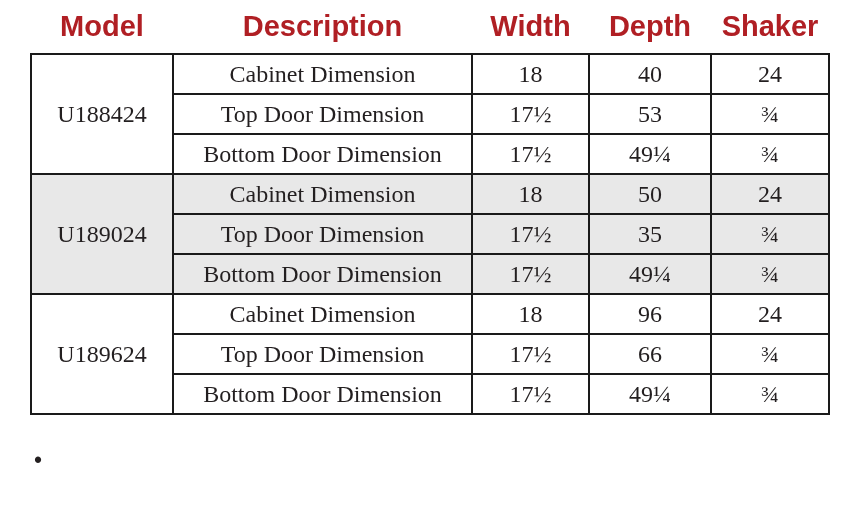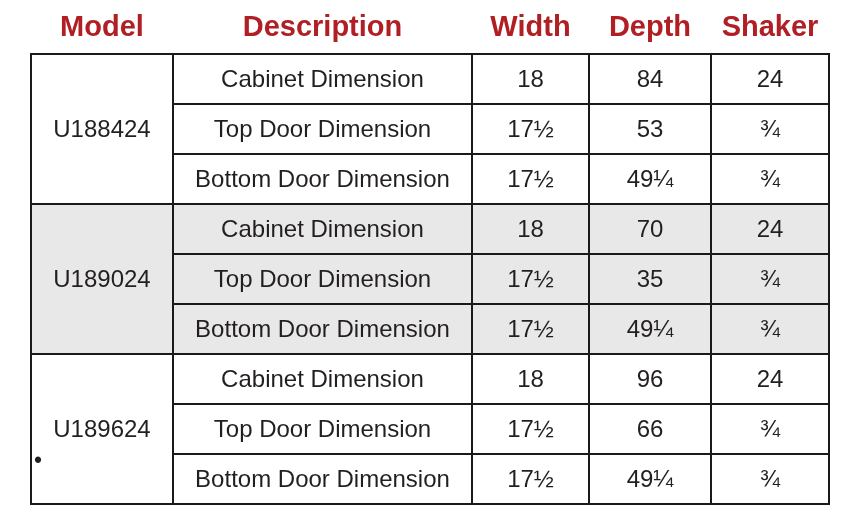--- a/index.html
+++ b/index.html
@@ -40,23 +40,24 @@
     padding: 0 0 12px 0;
     line-height: 1;
     background: var(--bg);
   }
   td {
     border: 2px solid var(--border);
     color: var(--text);
     font-size: 24px;
     text-align: center;
     vertical-align: middle;
-    height: 50px;
+    height: 40px;
     padding: 0 4px;
     background: var(--bg);
+    font-family: Liberation Serif, serif;
   }
   tr.shaded td { background: var(--shade); }
 
   .footnote {
     position: absolute;
     left: 34px; top: 446px;
     width: 790px;
     display: flex;
     gap: 14px;
     color: var(--text);
@@ -89,41 +90,41 @@
         <th>Depth</th>
         <th>Shaker</th>
       </tr>
     </thead>
     <tbody>
 
       <tr>
         <td rowspan="3">U188424</td>
         <td>Cabinet Dimension</td>
         <td>18</td>
-        <td>84</td>
+        <td>40</td>
         <td>24</td>
       </tr>
       <tr>
         <td>Top Door Dimension</td>
         <td>17½</td>
         <td>53</td>
         <td>¾</td>
       </tr>
       <tr>
         <td>Bottom Door Dimension</td>
         <td>17½</td>
         <td>49¼</td>
         <td>¾</td>
       </tr>
 
       <tr class="shaded">
         <td rowspan="3">U189024</td>
         <td>Cabinet Dimension</td>
         <td>18</td>
-        <td>70</td>
+        <td>50</td>
         <td>24</td>
       </tr>
       <tr class="shaded">
         <td>Top Door Dimension</td>
         <td>17½</td>
         <td>35</td>
         <td>¾</td>
       </tr>
       <tr class="shaded">
         <td>Bottom Door Dimension</td>

